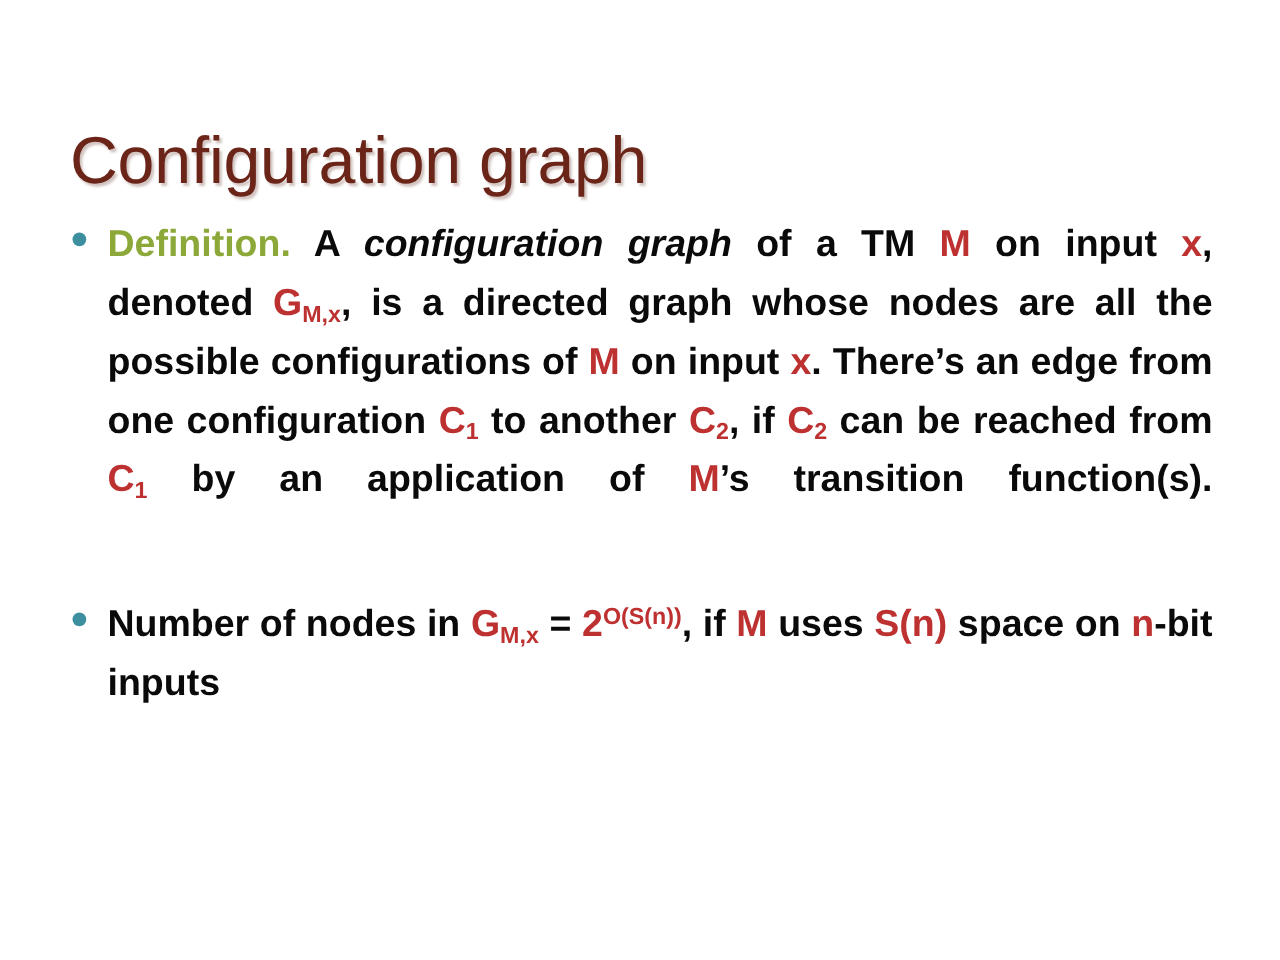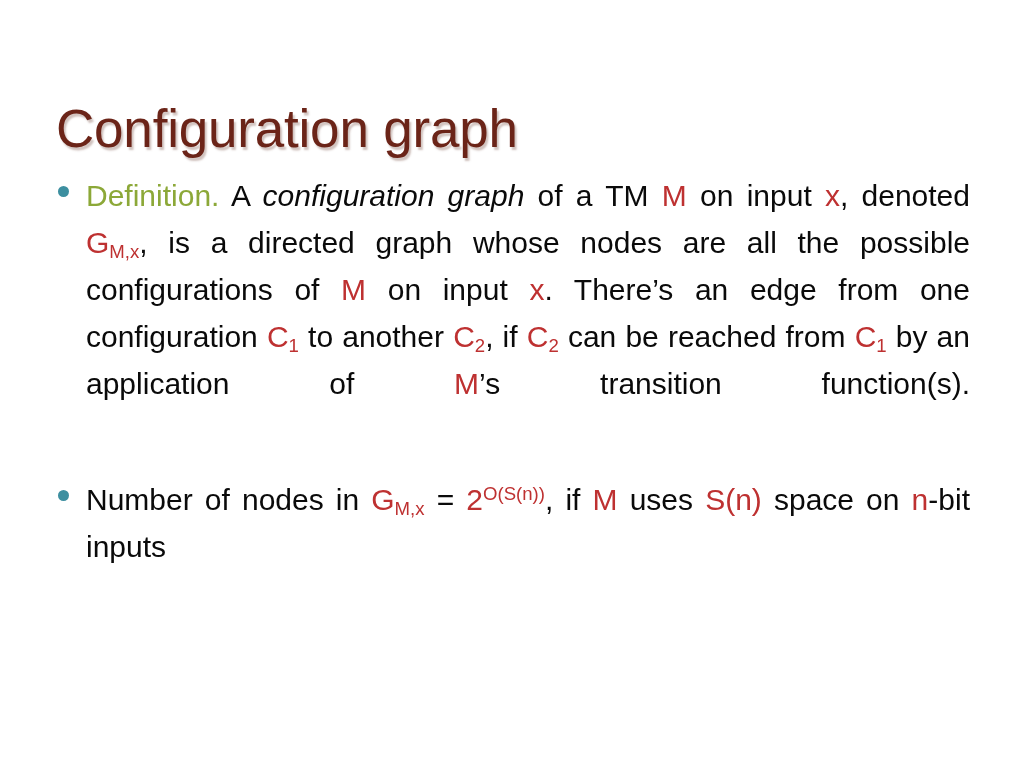--- a/index.html
+++ b/index.html
@@ -40,20 +40,21 @@
     position: absolute;
     left: 56px;
     top: 172px;
     width: 914px;
   }
 
   .bullet-row {
     position: relative;
     padding-left: 30px;
     margin-bottom: 0;
+    font-weight: bold;
   }
   .bullet-row + .bullet-row {
     margin-top: 22px;
   }
 
   .bullet-dot {
     position: absolute;
     left: 2px;
     top: 14px;
     width: 11px;

